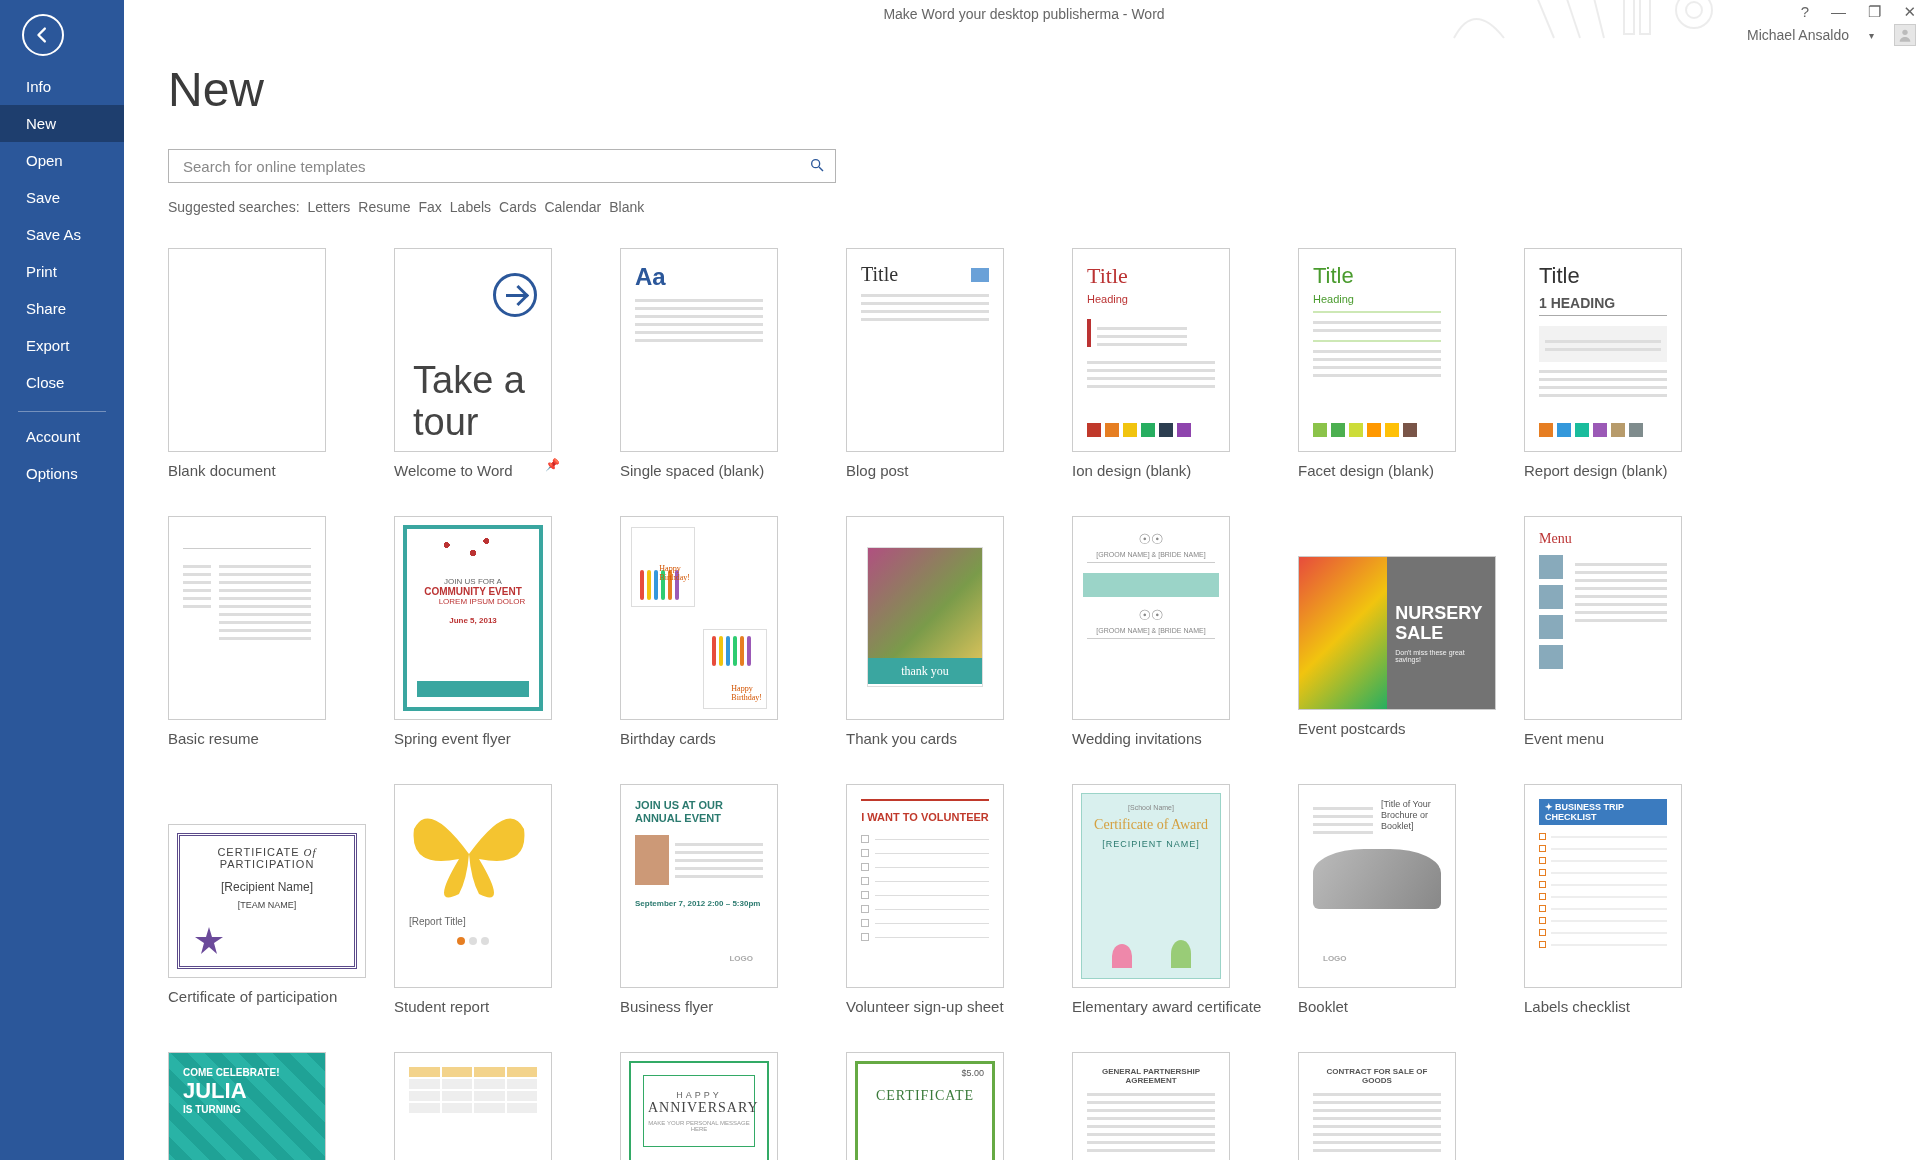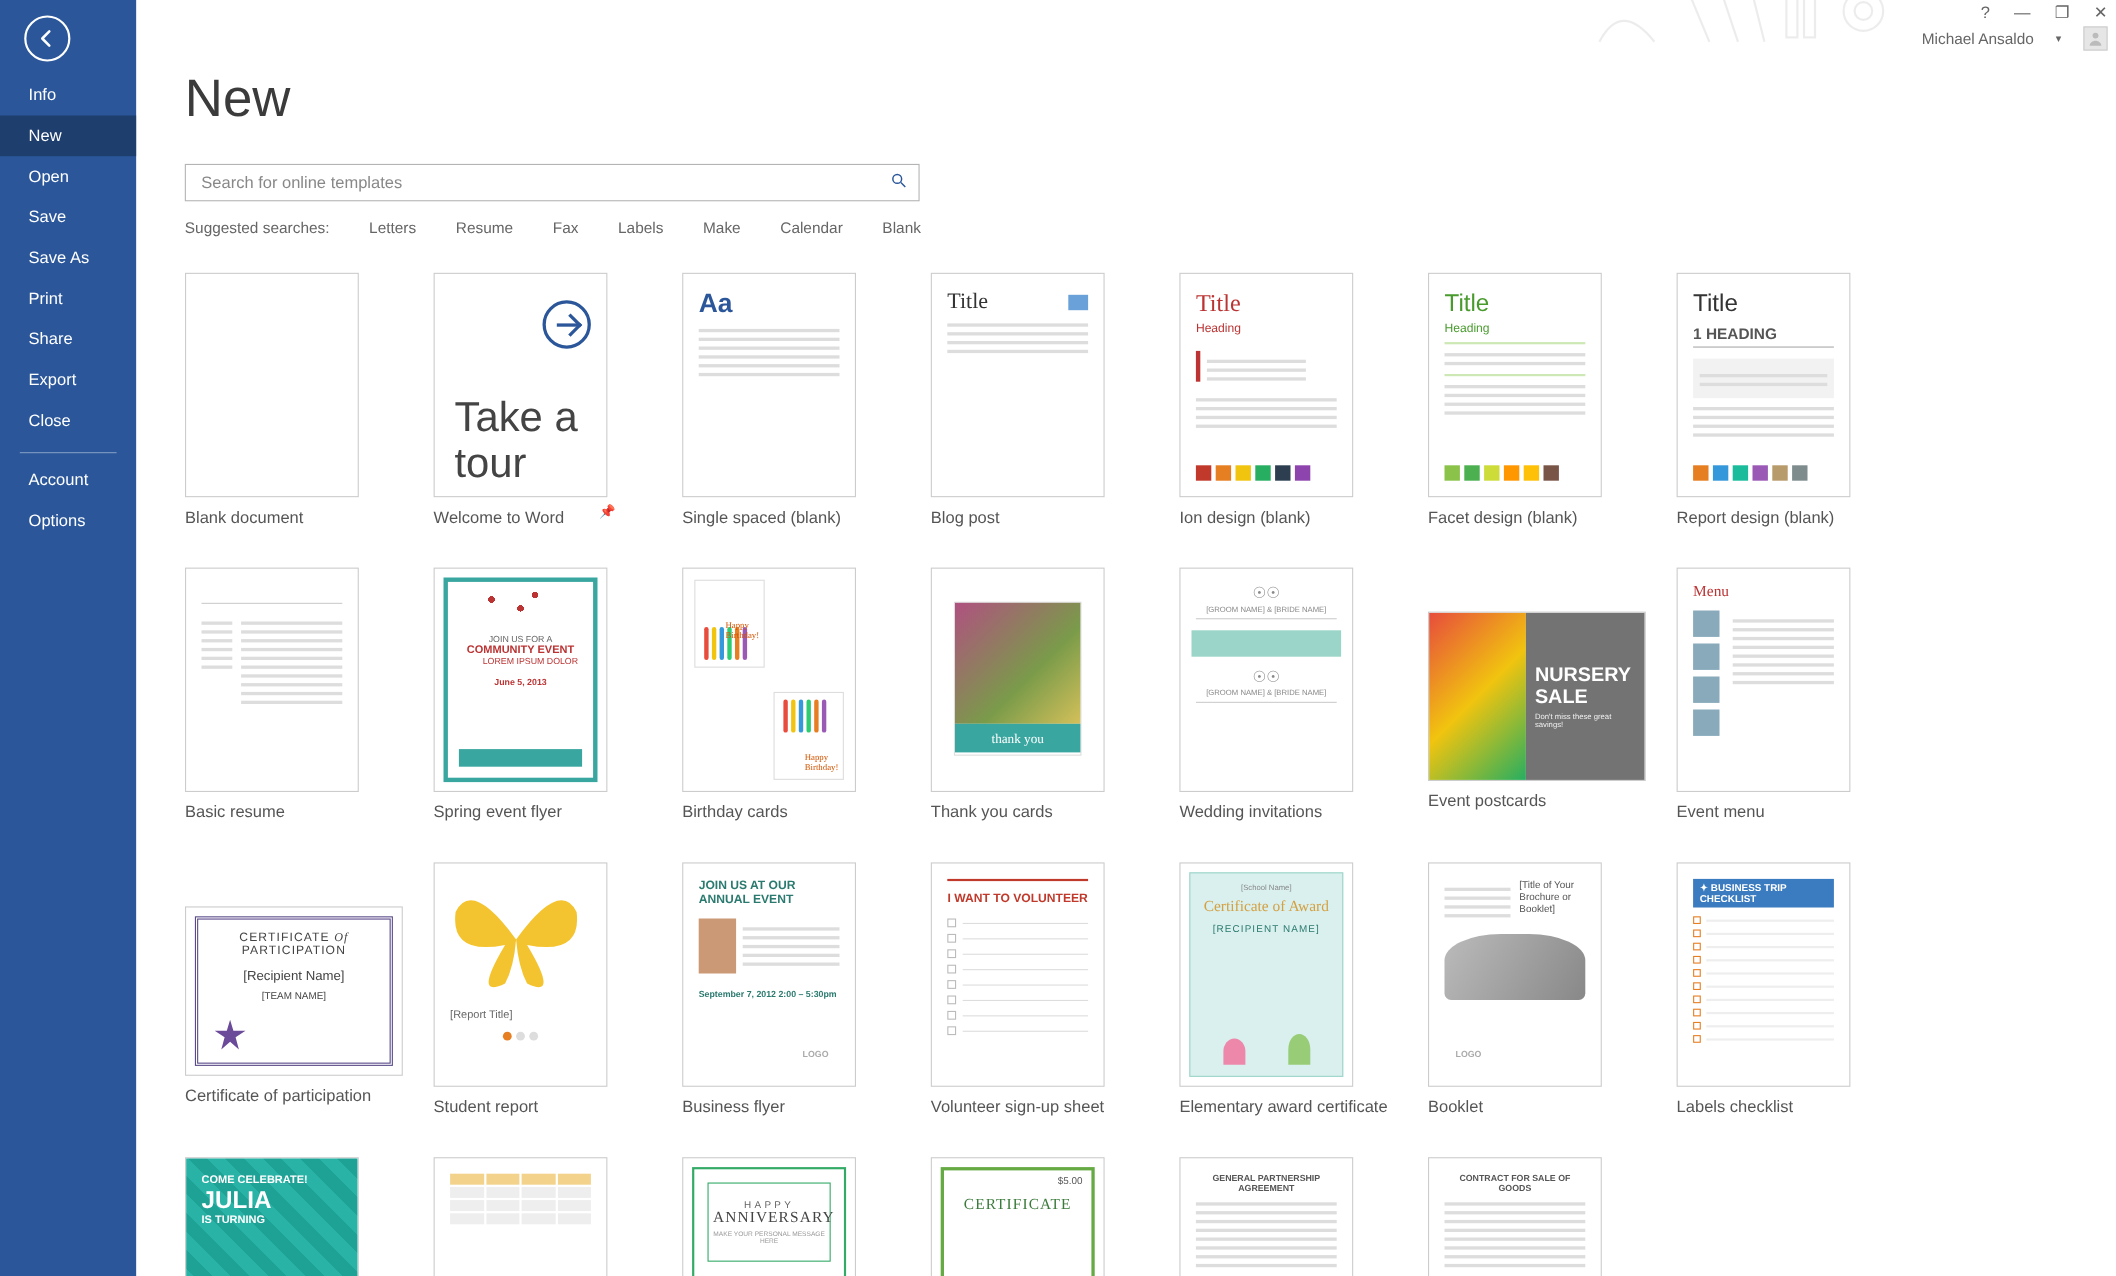--- a/index.html
+++ b/index.html
@@ -27,21 +27,21 @@
 #user-bar .avatar svg { width:16px; height:16px; fill:#bbb; }
 #ribbon-art { position:absolute; right:170px; top:-10px; opacity:.15; }
 
 
 #content { flex:1; padding:36px 0 0 44px; overflow:hidden; position:relative; }
 #page-title { font-size:48px; font-weight:300; color:#3b3b3b; margin-bottom:32px; }
 #search-wrap { width:668px; height:34px; border:1px solid #b4b4b4; display:flex; align-items:center; padding:0 10px 0 14px; }
 #search-wrap input { flex:1; border:none; outline:none; font-size:15px; color:#666; }
 #search-wrap input::placeholder { color:#888; }
 #search-wrap .mag { color:#2b579a; cursor:pointer; }
-#suggested { display:flex; gap:36px; margin-top:16px; font-size:14px; color:#666; align-items:baseline; }
+#suggested { display:flex; gap:8px; margin-top:16px; font-size:14px; color:#666; align-items:baseline; }
 #suggested .lbl { font-weight:400; }
 #suggested .sg { cursor:pointer; }
 
 #grid-wrap { position:absolute; top:204px; left:44px; right:18px; bottom:0; overflow-y:auto; }
 #grid { display:grid; grid-template-columns:repeat(7,226px); }
 .cell { width:226px; padding:18px 0 18px 0; cursor:pointer; }
 .thumb { width:158px; height:204px; background:#fff; border:1px solid #ccc; margin-bottom:10px; position:relative; overflow:hidden; }
 .thumb.wide { width:198px; height:154px; margin-top:40px; }
 .cell .cap { font-size:15px; color:#555; line-height:18px; max-width:190px; }
 .pin { position:absolute; right:60px; top:228px; color:#bbb; font-size:12px; }
@@ -97,20 +97,21 @@
       <svg id="ribbon-art" width="360" height="50">
         <g stroke="#888" fill="none" stroke-width="2">
           <circle cx="300" cy="20" r="18"></circle>
             <circle cx="300" cy="20" r="8"></circle>
           <path d="M140 0 L160 48 M170 0 L186 48 M198 0 L210 48"></path>
           <path d="M60 48 Q80 10 110 48"></path>
           <rect x="230" y="4" width="10" height="40"></rect>
             <rect x="246" y="4" width="10" height="40"></rect>
         </g>
       </svg>
+      <div id="doc-title">Make Word your desktop publisherma - Word</div>
       <div id="win-controls">
         <span>?</span>
         <span>—</span>
         <span>❐</span>
         <span>✕</span>
       </div>
       <div id="user-bar">
         <span>Michael Ansaldo</span>
         <span style="font-size:10px;">▾</span>
         <span class="avatar">
@@ -132,21 +133,21 @@
               <line x1="15" y1="15" x2="21" y2="21" stroke="#2b579a" stroke-width="2"></line>
             </svg>
         </span>
       </div>
       <div id="suggested">
         <span class="lbl">Suggested searches:</span>
       <span class="sg">Letters</span>
           <span class="sg">Resume</span>
           <span class="sg">Fax</span>
           <span class="sg">Labels</span>
-          <span class="sg">Make</span>
+          <span class="sg">Cards</span>
           <span class="sg">Calendar</span>
           <span class="sg">Blank</span>
         </div>
 
       <div id="grid-wrap">
         <div id="grid">
             <div class="cell">
               <div class="thumb"></div>
               <div class="cap">Blank document</div>
             </div>

